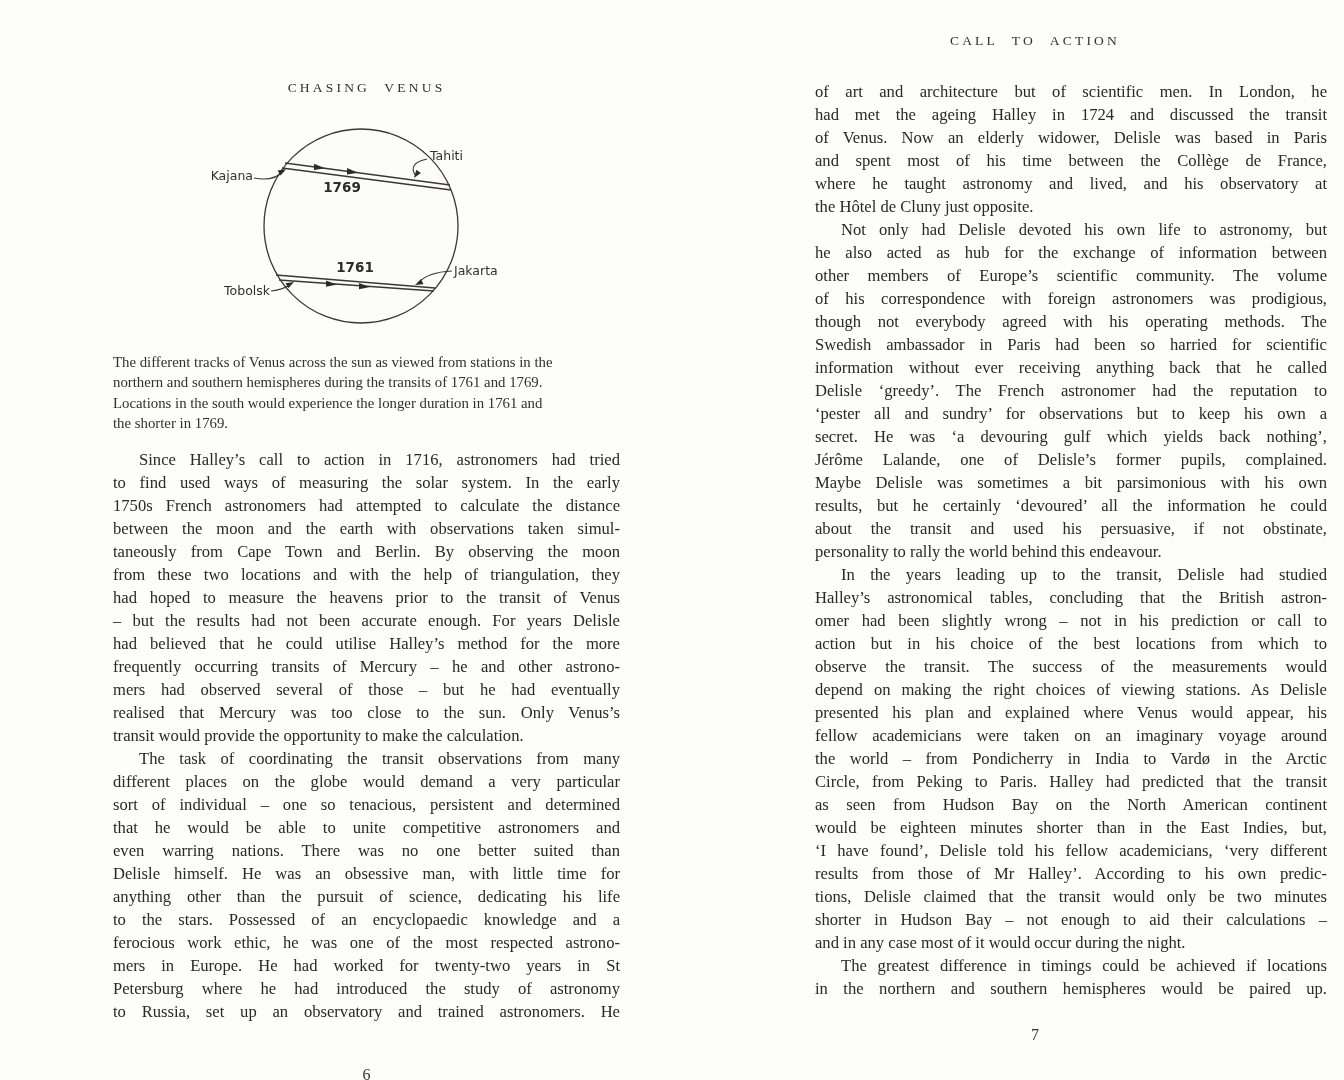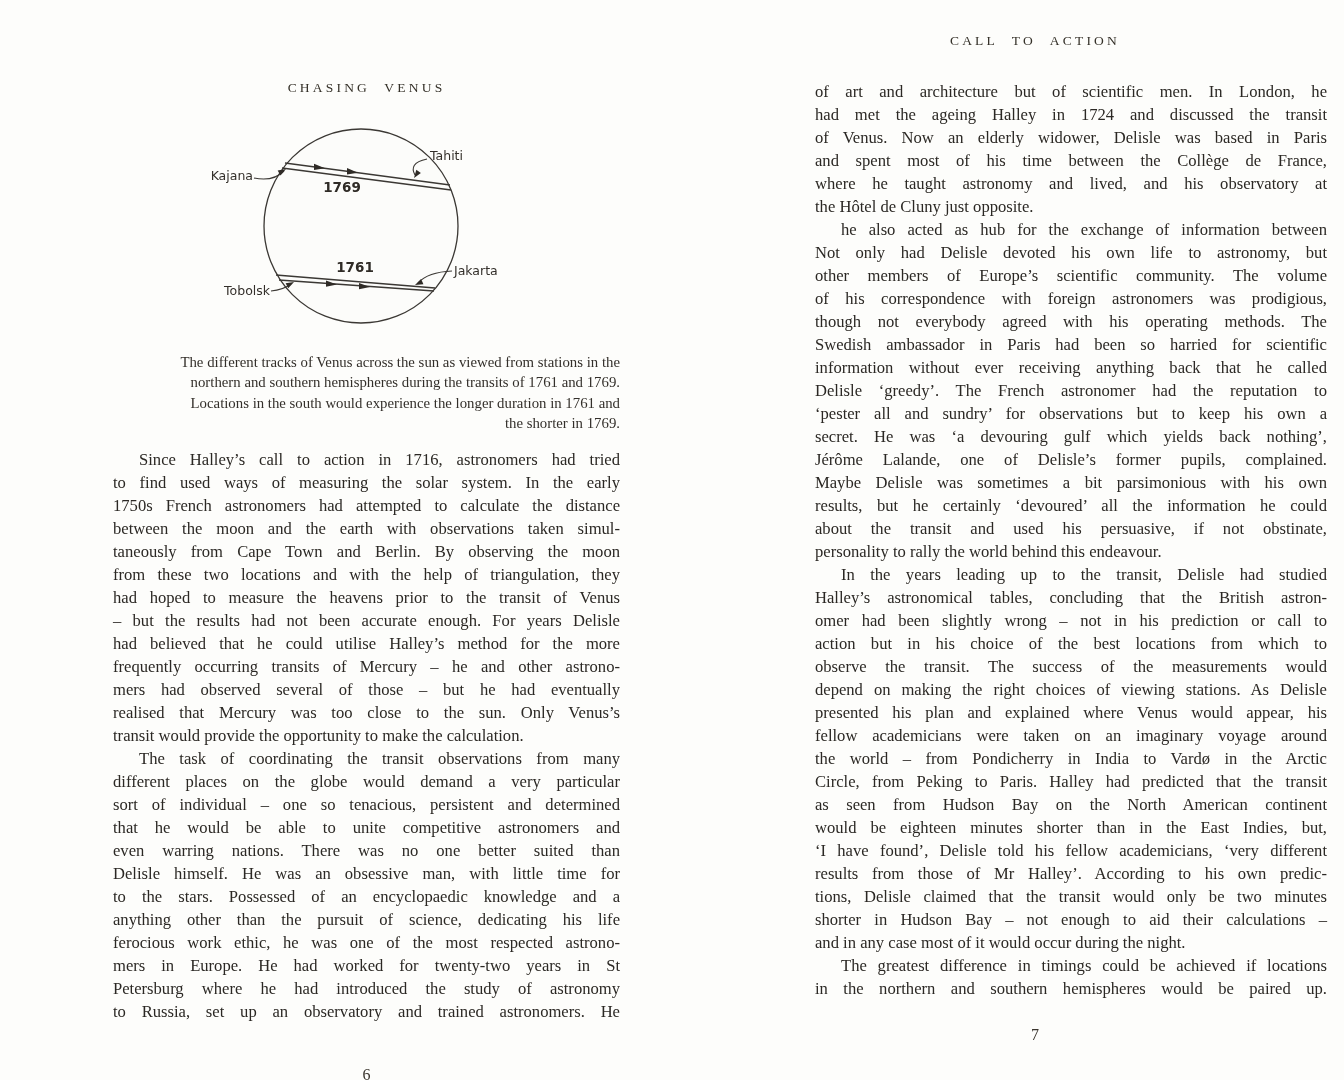--- a/index.html
+++ b/index.html
@@ -29,21 +29,21 @@
   }
   .diagram-year{
     font-family:"DejaVu Sans","Liberation Sans",sans-serif;
     font-size:13.5px;font-weight:600;fill:#2f2b26;
   }
 
   .caption{
     position:absolute;left:113px;top:314px;width:507px;
     font-size:14.8px;line-height:20.3px;color:#332f2a;
   }
-  .cline{text-align:right;}
+  .cline{text-align:left;}
 
   .body-text{font-size:16.6px;line-height:23px;color:#2b2824;}
   .body-left{position:absolute;left:113px;top:410px;width:507px;font-family:Liberation Serif, serif;}
   .body-right{position:absolute;left:107px;top:80px;width:512px;margin-left:36px;}
   .para{margin:0;}
   .line{text-align:justify;text-align-last:justify;}
   .line.lastline{text-align-last:left;}
   .para.indent .line:first-child{text-indent:26px;}
 
   .folio{
@@ -119,22 +119,22 @@
           <div class="line" style="">realised that Mercury was too close to the sun. Only Venus’s</div>
           <div class="line lastline" style="">transit would provide the opportunity to make the calculation.</div>
         </div>
         <div class="para indent">
           <div class="line" style="">The task of coordinating the transit observations from many</div>
           <div class="line" style="">different places on the globe would demand a very particular</div>
           <div class="line" style="">sort of individual – one so tenacious, persistent and determined</div>
           <div class="line" style="">that he would be able to unite competitive astronomers and</div>
           <div class="line" style="">even warring nations. There was no one better suited than</div>
           <div class="line" style="">Delisle himself. He was an obsessive man, with little time for</div>
+          <div class="line" style="">anything other than the pursuit of science, dedicating his life</div>
           <div class="line" style="">to the stars. Possessed of an encyclopaedic knowledge and a</div>
-          <div class="line" style="">anything other than the pursuit of science, dedicating his life</div>
           <div class="line" style="">ferocious work ethic, he was one of the most respected astrono-</div>
           <div class="line" style="">mers in Europe. He had worked for twenty-two years in St</div>
           <div class="line" style="">Petersburg where he had introduced the study of astronomy</div>
           <div class="line" style="">to Russia, set up an observatory and trained astronomers. He</div>
         </div>
       </div>
 
     <div class="folio folio-left">6</div>
   </section>
 
@@ -144,22 +144,22 @@
     <div class="body-text body-right">
         <div class="para">
           <div class="line" style="">of art and architecture but of scientific men. In London, he</div>
           <div class="line" style="">had met the ageing Halley in 1724 and discussed the transit</div>
           <div class="line" style="">of Venus. Now an elderly widower, Delisle was based in Paris</div>
           <div class="line" style="">and spent most of his time between the Collège de France,</div>
           <div class="line" style="">where he taught astronomy and lived, and his observatory at</div>
           <div class="line lastline" style="">the Hôtel de Cluny just opposite.</div>
         </div>
         <div class="para indent">
+          <div class="line" style="">Not only had Delisle devoted his own life to astronomy, but</div>
           <div class="line" style="">he also acted as hub for the exchange of information between</div>
-          <div class="line" style="">Not only had Delisle devoted his own life to astronomy, but</div>
           <div class="line" style="">other members of Europe’s scientific community. The volume</div>
           <div class="line" style="">of his correspondence with foreign astronomers was prodigious,</div>
           <div class="line" style="">though not everybody agreed with his operating methods. The</div>
           <div class="line" style="">Swedish ambassador in Paris had been so harried for scientific</div>
           <div class="line" style="">information without ever receiving anything back that he called</div>
           <div class="line" style="">Delisle ‘greedy’. The French astronomer had the reputation to</div>
           <div class="line" style="">‘pester all and sundry’ for observations but to keep his own a</div>
           <div class="line" style="">secret. He was ‘a devouring gulf which yields back nothing’,</div>
           <div class="line" style="">Jérôme Lalande, one of Delisle’s former pupils, complained.</div>
           <div class="line" style="">Maybe Delisle was sometimes a bit parsimonious with his own</div>

